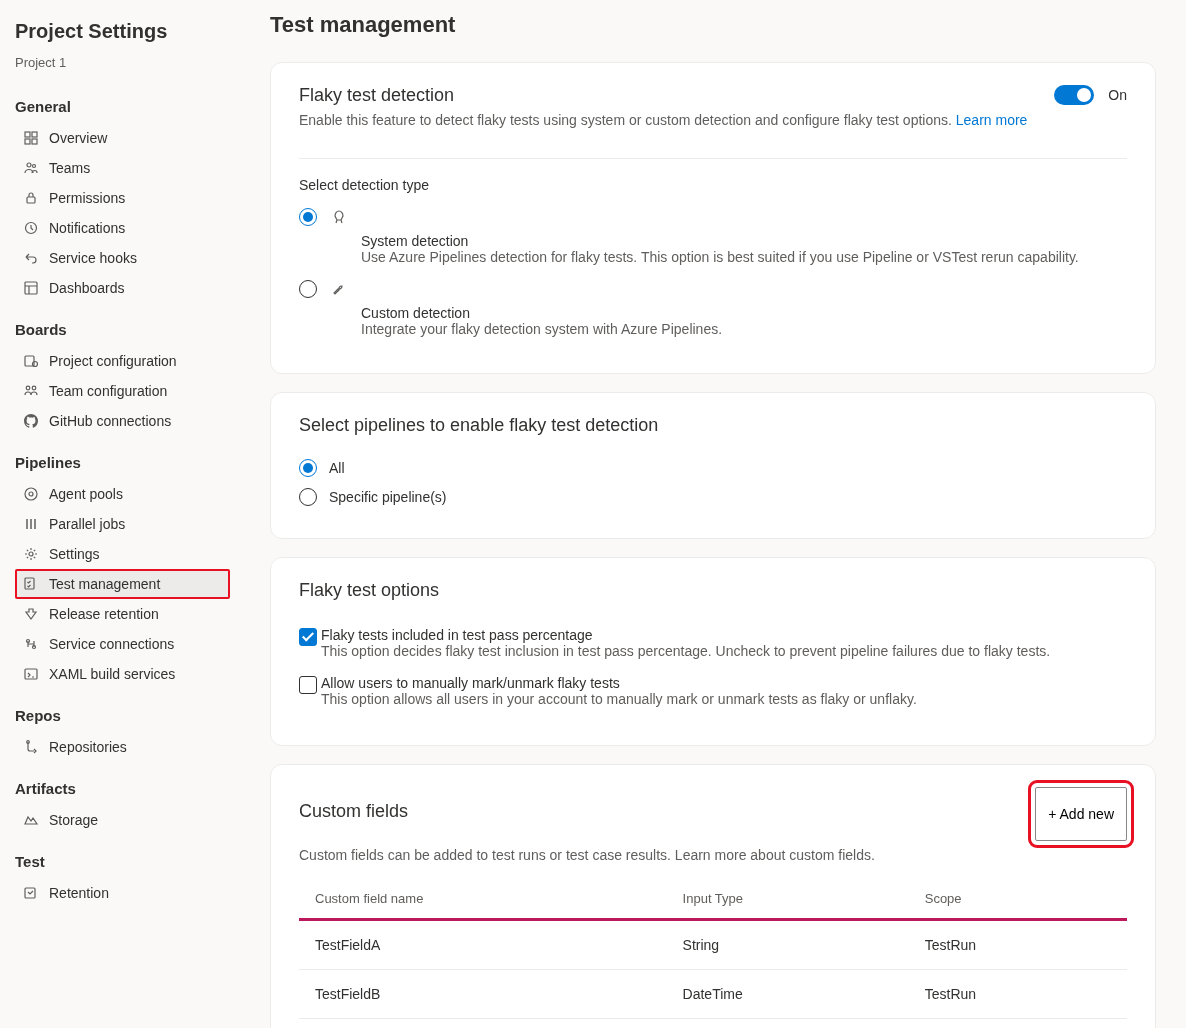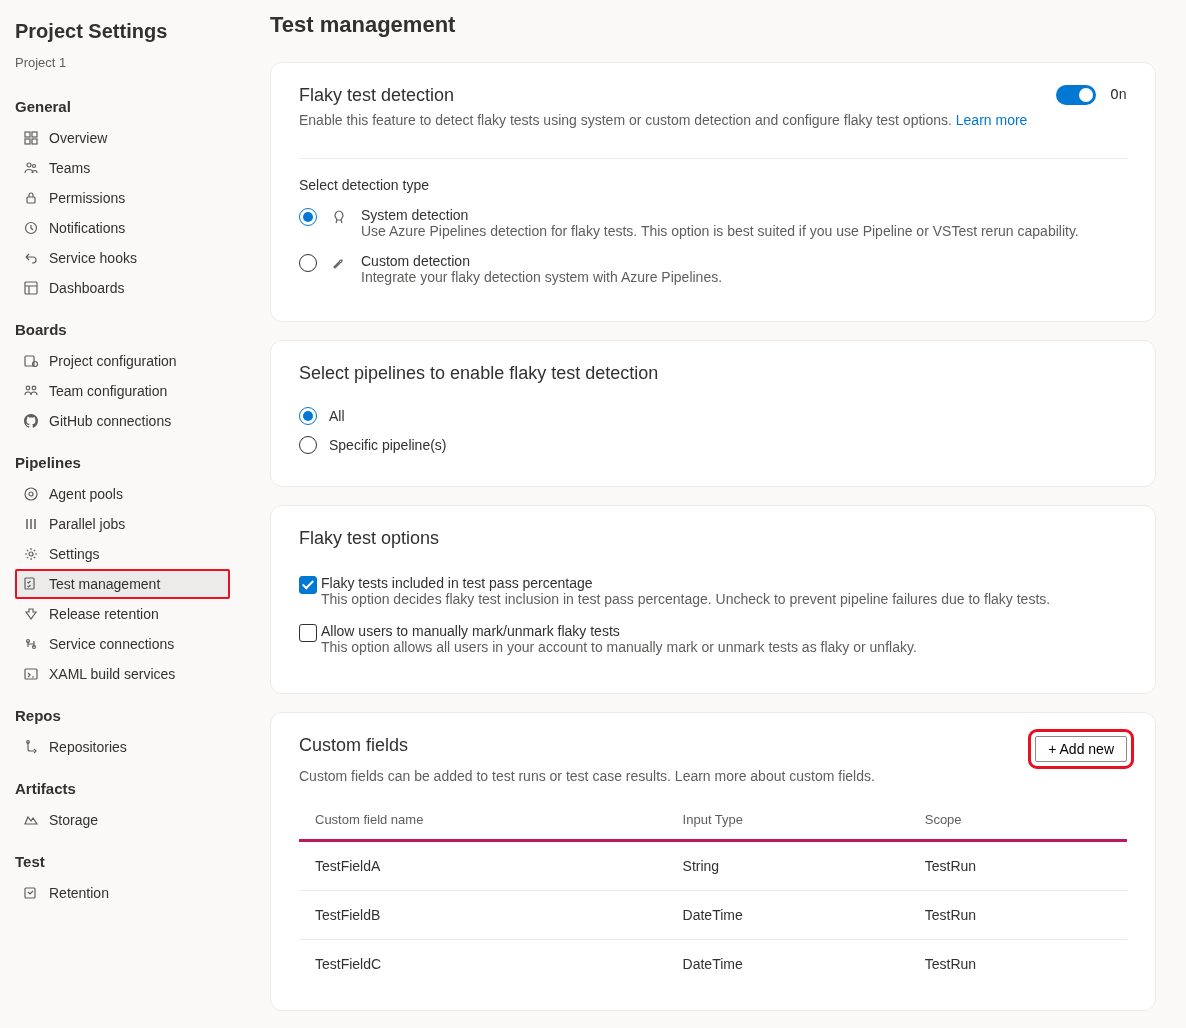--- a/index.html
+++ b/index.html
@@ -14,44 +14,44 @@
 .sidebar .nav-item .icon { width: 16px; height: 16px; margin-right: 10px; display: inline-flex; align-items: center; justify-content: center; color: #605e5c; flex-shrink: 0; }
 .sidebar .nav-item .icon svg { width: 16px; height: 16px; }
 .main { flex: 1; padding: 12px 30px 20px 30px; overflow-y: auto; }
 .main h2 { font-size: 22px; font-weight: 600; margin-bottom: 24px; }
 .card { background: #fff; border: 1px solid #edebe9; border-radius: 12px; padding: 22px 28px; margin-bottom: 18px; }
 .card-header { display: flex; justify-content: space-between; align-items: flex-start; }
 .card-title { font-size: 18px; font-weight: 400; margin-bottom: 6px; }
 .card-desc { font-size: 14px; color: #605e5c; margin-bottom: 16px; }
 .card-desc a { color: #0078d4; text-decoration: none; }
 .divider { border: none; border-top: 1px solid #edebe9; margin: 14px 0 18px 0; }
-.toggle-row { display: flex; align-items: center; gap: 14px; font-family: Liberation Mono, monospace; }
+.toggle-row { display: flex; align-items: center; gap: 14px; }
 .toggle { width: 40px; height: 20px; background: #0078d4; border-radius: 10px; position: relative; cursor: pointer; }
 .toggle::after { content: ''; position: absolute; width: 14px; height: 14px; background: #fff; border-radius: 50%; top: 3px; right: 3px; }
 .toggle-label { font-size: 14px; }
 .field-label { font-size: 14px; font-weight: 400; margin-bottom: 14px; display: block; }
 .radio-row { display: flex; align-items: flex-start; gap: 14px; margin-bottom: 14px; }
 .radio { width: 18px; height: 18px; border: 1px solid #323130; border-radius: 50%; position: relative; cursor: pointer; flex-shrink: 0; margin-top: 1px; }
 .radio.checked { border-color: #0078d4; }
 .radio.checked::after { content: ''; position: absolute; width: 10px; height: 10px; background: #0078d4; border-radius: 50%; top: 3px; left: 3px; }
 .radio-icon { width: 16px; height: 16px; color: #605e5c; flex-shrink: 0; margin-top: 2px; }
 .radio-icon svg { width: 16px; height: 16px; }
-.radio-content { flex: 1; }
+.radio-content { flex: 1; margin-top: 26px; }
 .radio-title { font-size: 14px; }
 .radio-desc { font-size: 14px; color: #605e5c; }
 .radio-simple { display: flex; align-items: center; gap: 12px; margin-bottom: 10px; }
 .check-row { display: flex; align-items: flex-start; gap: 4px; margin-bottom: 16px; }
 .checkbox { width: 18px; height: 18px; border: 1px solid #323130; border-radius: 3px; cursor: pointer; flex-shrink: 0; position: relative; margin-top: 1px; }
 .checkbox.checked { background: #0078d4; border-color: #0078d4; }
 .checkbox.checked::after { content: ''; position: absolute; left: 5px; top: 1px; width: 4px; height: 9px; border: solid #fff; border-width: 0 2px 2px 0; transform: rotate(45deg); }
 .check-content { flex: 1; }
 .check-title { font-size: 14px; }
 .check-desc { font-size: 14px; color: #605e5c; }
 .card-header-row { display: flex; justify-content: space-between; align-items: center; margin-bottom: 6px; }
-.btn-outline { border: 1px solid #8a8886; background: #fff; padding: 4px 12px; cursor: pointer; font-size: 14px; border-radius: 2px; }
+.btn-outline { border: 1px solid #8a8886; background: #fff; padding: 18px 12px; cursor: pointer; font-size: 14px; border-radius: 2px; }
 .btn-outline.highlighted { outline: 3px solid #e81123; outline-offset: 4px; }
 .table { width: 100%; border-collapse: collapse; margin-top: 14px; }
 .table th { text-align: left; font-weight: 400; color: #605e5c; font-size: 13px; padding: 12px 16px; border-bottom: 3px solid #be185d; }
 .table td { padding: 16px; border-bottom: 1px solid #edebe9; font-size: 14px; }
 .table tr:last-child td { border-bottom: none; }
 </style>
 </head>
 <body>
 
 <div class="sidebar">

